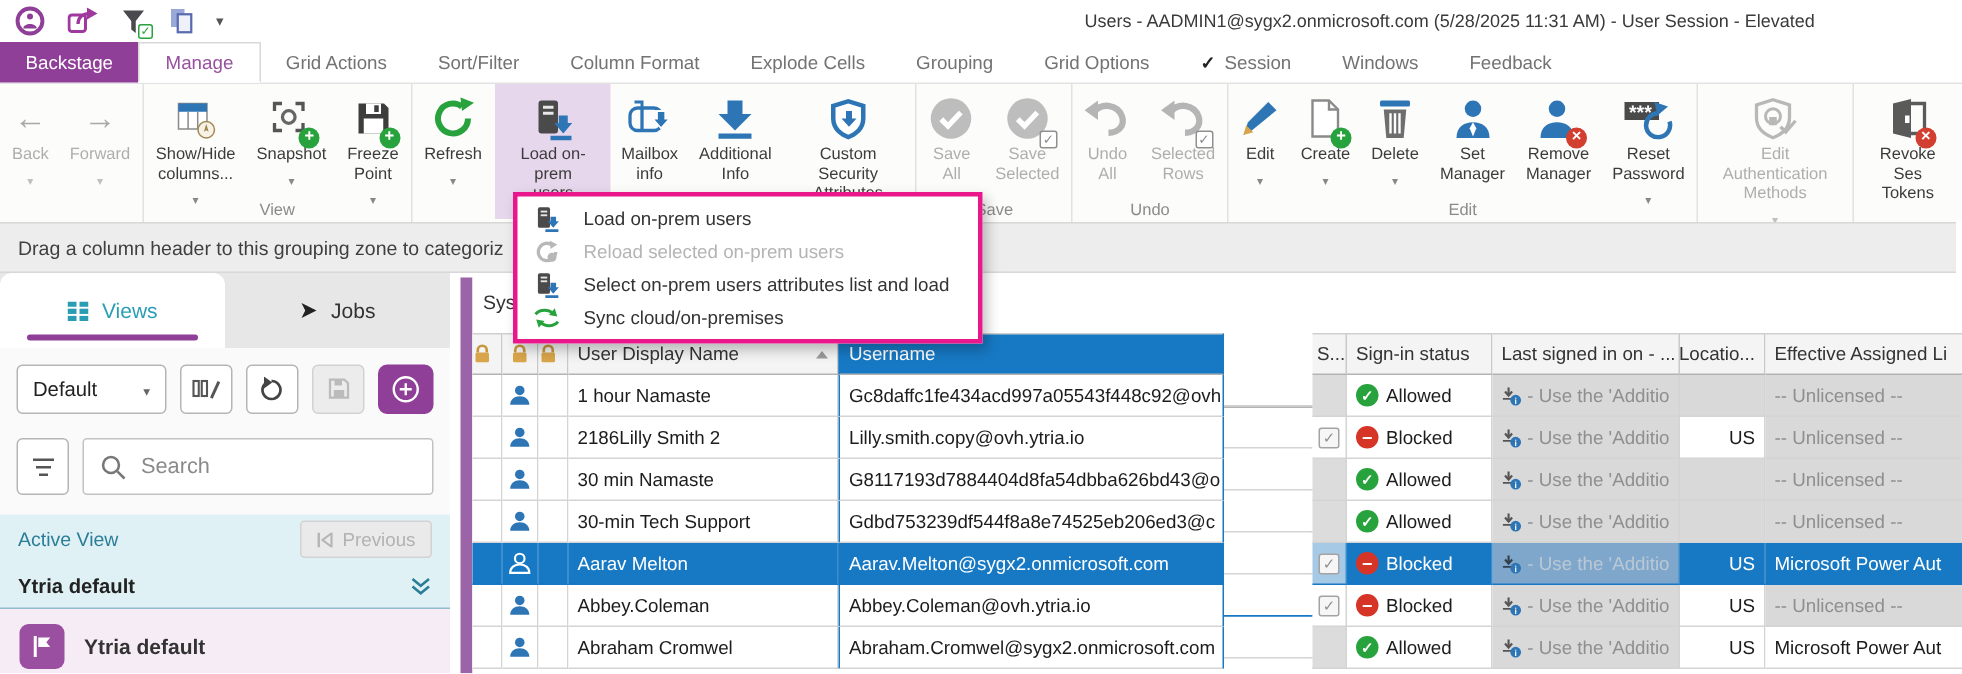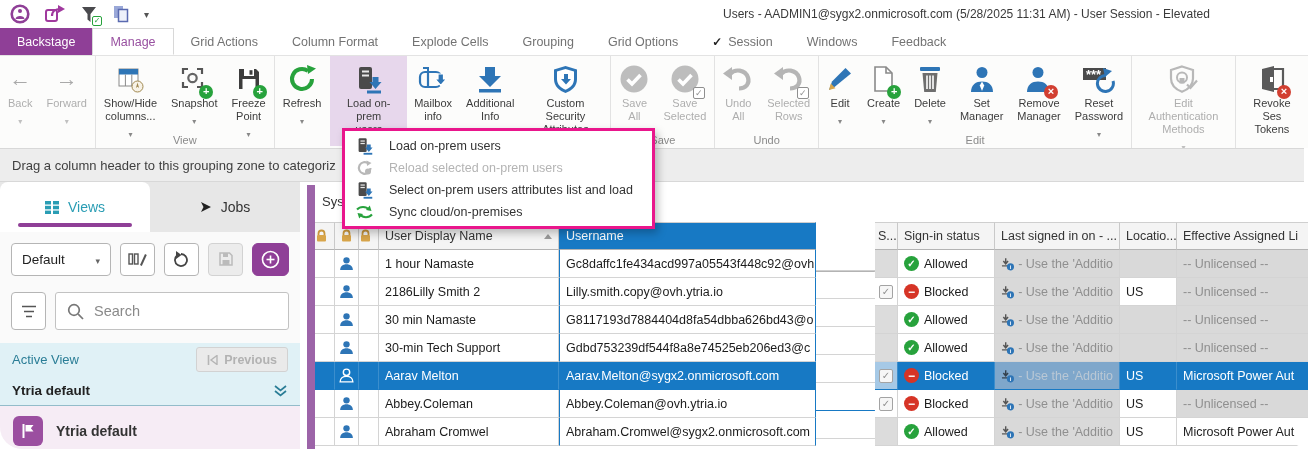--- a/index.html
+++ b/index.html
@@ -1,17 +1,17 @@
 <!DOCTYPE html>
 <html><head>
 <meta charset="utf-8">
 <style>
   * { margin:0; padding:0; box-sizing:border-box; }
   body { font-family:"Liberation Sans", sans-serif; }
-  #app { position:relative; width:1308px; height:449px; background:#fff; overflow:hidden; font-family:"Liberation Sans", sans-serif;border-radius:22px; }
+  #app { position:relative; width:1308px; height:449px; background:#fff; overflow:hidden; font-family:"Liberation Sans", sans-serif; }
 
   
   .titlebar { position:absolute; top:0; left:0; right:0; height:28px; background:#fff; display:flex; align-items:center; padding-left:10px; gap:15px; }
   .tbicon { display:flex; align-items:center; justify-content:center; position:relative; }
   .tbcaret::before { content:"▾"; font-size:10px; color:#555; }
   .wintitle { position:absolute; left:723px; top:7px; font-size:12px; color:#3a3a3a; white-space:nowrap; }
   .fbadge { position:absolute; right:-4px; bottom:-3px; width:10px; height:10px; background:#fff; border:1px solid #27a23c; border-radius:2px; color:#27a23c; font-size:8px; line-height:8px; text-align:center; }
   .fbadge::before { content:"✓"; }
 
   
@@ -61,21 +61,21 @@
   .vsel { width:100px; height:33px; border:1px solid #b5b5b5; border-radius:4px; background:#fff; display:flex; align-items:center; justify-content:space-between; padding:0 10px; font-size:13.5px; color:#222; }
   .vsel .chev::before { content:"▾"; color:#666; font-size:9px; }
   .ibtn { width:35px; height:33px; border:1px solid #b5b5b5; border-radius:4px; background:#fff; display:flex; align-items:center; justify-content:center; flex:none; }
   .ibtn.dis { background:#ececec; border-color:#d2d2d2; }
   .ibtn.plus { background:#8f3f97; border-color:#8f3f97; border-radius:6px; width:37px; }
   .sbrow2 { height:50px; display:flex; align-items:center; padding:0 11px; gap:9px; flex:none; background:#fafafa; }
   .search { flex:1; height:38px; border:1px solid #c2c2c2; border-radius:3px; background:#fff; display:flex; align-items:center; padding:0 11px; gap:10px; }
   .search input { border:none; outline:none; font-size:14.5px; color:#222; width:100%; font-family:inherit; background:transparent; }
   .search input::placeholder { color:#8a8a8a; }
   .avhead { margin-top:7px; height:33px; background:#e0f1f6; display:flex; align-items:center; padding:0 12px; font-size:13px; color:#2a7d96; flex:none; }
-  .prevbtn { margin-left:auto; height:25px; padding:1px 10px; background:#eaeaea; border:1px solid #d2d2d2; border-radius:3px; color:#b2b2b2; font-size:12.5px; display:flex; align-items:center; gap:6px;font-weight:bold; }
+  .prevbtn { margin-left:auto; height:25px; padding:1px 10px; background:#eaeaea; border:1px solid #d2d2d2; border-radius:3px; color:#b2b2b2; font-size:12.5px; display:flex; align-items:center; gap:6px; }
   .avname { height:30px; background:#e0f1f6; display:flex; align-items:center; padding:0 12px; font-size:13.5px; font-weight:bold; color:#222; border-bottom:1px solid #93bcca; flex:none; }
   .avname .dchev { margin-left:auto; }
   .card { flex:1; background:#f6ecf5; }
   .cardtop { display:flex; align-items:center; gap:13px; padding:10px 13px 0; }
   .flag { width:30px; height:30px; background:#9b4fa0; border-radius:6px; display:flex; align-items:center; justify-content:center; flex:none; }
   .cardname { font-size:14px; font-weight:bold; color:#333; }
   .cardrow { display:flex; align-items:center; padding:8px 13px 0 18px; gap:11px; }
 
   
   .pbar { position:absolute; top:185px; left:307px; width:8px; bottom:0; background:#9c64a8; }
@@ -87,21 +87,21 @@
   .gh { background:#f4f4f4; border-top:1px solid #cfcfcf; border-right:1px solid #c9c9c9; border-bottom:1px solid #b3b3b3; display:flex; align-items:center; padding:0 6px; color:#333; white-space:nowrap; overflow:hidden; }
   .gh.bluehead { background:#1779c4; color:#fff; border-right-color:#1779c4; }
   .sortasc { width:0; height:0; border-left:4px solid transparent; border-right:4px solid transparent; border-bottom:5px solid #9a9a9a; margin-left:auto; flex:none; }
   .grows { position:absolute; top:65px; left:0; right:0; bottom:0; }
   .grow { display:flex; height:28px; }
   .c { border-right:1px solid #d4d4d4; border-bottom:1px solid #d4d4d4; display:flex; align-items:center; padding:0 6px; white-space:nowrap; overflow:hidden; color:#1c1c1c; background:#fff; }
   .w-a { width:20px; padding:0; } .w-i { width:24px; justify-content:center; padding:0; } .w-b { width:20px; padding:0; }
   .w-n { width:180px; } .w-u { width:255px; border-left:1px solid #1779c4; border-right:1px solid #1779c4; width:257px; }
   .w-t { width:59px;margin-top:48px; } .w-s { width:23px; justify-content:center; padding:0; background:#dcdcdc; }
   .w-st { width:97px; gap:5px; } .w-l { width:125px; background:#d9d9d9; color:#8f8f8f; gap:4px; }
-  .w-lo { width:57px; } .w-li { flex:1; border-right:none; }
+  .w-lo { width:57px;justify-content:flex-end; } .w-li { flex:1; border-right:none; }
   .c.grayc { background:#d9d9d9; color:#8f8f8f; }
   .c.hascb { background:#fff; }
   .cbx { width:14px; height:14px; border:1px solid #a3a3a3; background:#f6f6f6; border-radius:2px; font-size:10px; color:#8f8f8f; display:flex; align-items:center; justify-content:center; }
   .cbx::before { content:"✓"; }
   .stb { width:15px; height:15px; border-radius:50%; display:flex; align-items:center; justify-content:center; color:#fff; font-weight:bold; font-size:10px; flex:none; }
   .allowed .stb { background:#27a23c; } .allowed .stb::before { content:"✓"; }
   .blocked .stb { background:#d63426; } .blocked .stb::before { content:"−"; font-size:12px; }
   .grow.sel .c { background:#1779c4; color:#fff; border-bottom-color:#1779c4; border-right-color:#3b8ecd; }
   .grow.sel .w-s { background:#a6c9e6; }
   .grow.sel .w-l { background:#7fa7cb; color:#bac8d5; }
@@ -149,20 +149,23 @@
     <div class="tab backstage">
         <span>Backstage</span>
       </div>
     <div class="tab active">
         <span>Manage</span>
       </div>
     <div class="tab">
         <span>Grid Actions</span>
       </div>
     <div class="tab">
+        <span>Sort/Filter</span>
+      </div>
+    <div class="tab">
         <span>Column Format</span>
       </div>
     <div class="tab">
         <span>Explode Cells</span>
       </div>
     <div class="tab">
         <span>Grouping</span>
       </div>
     <div class="tab">
         <span>Grid Options</span>

